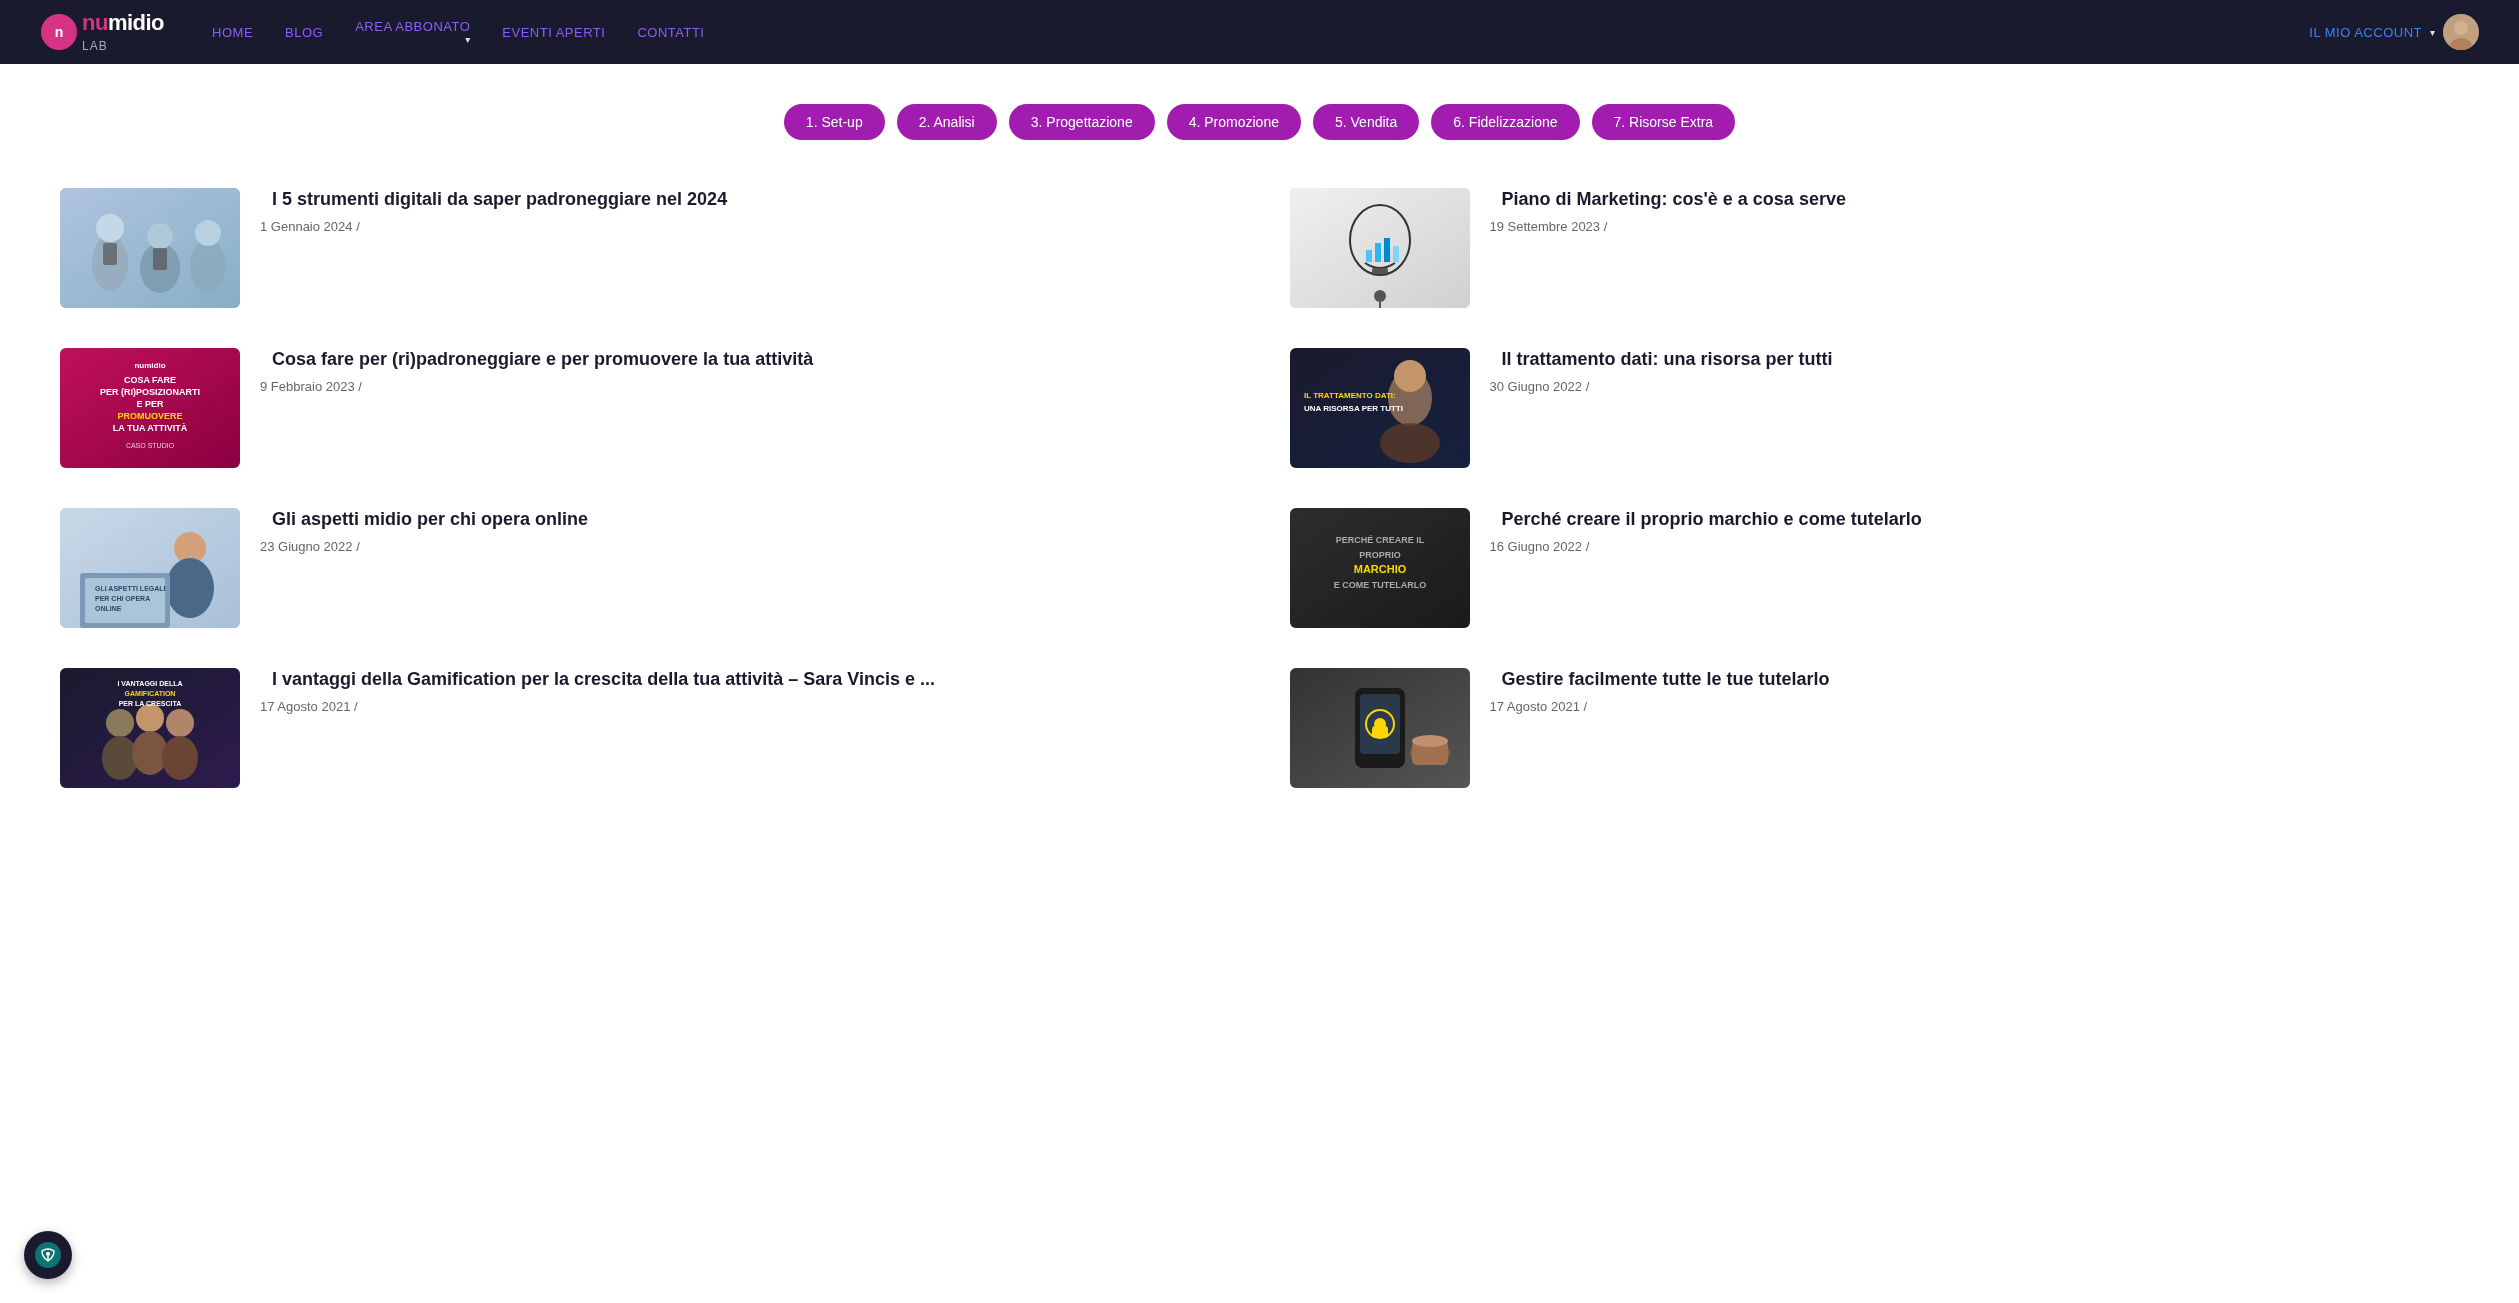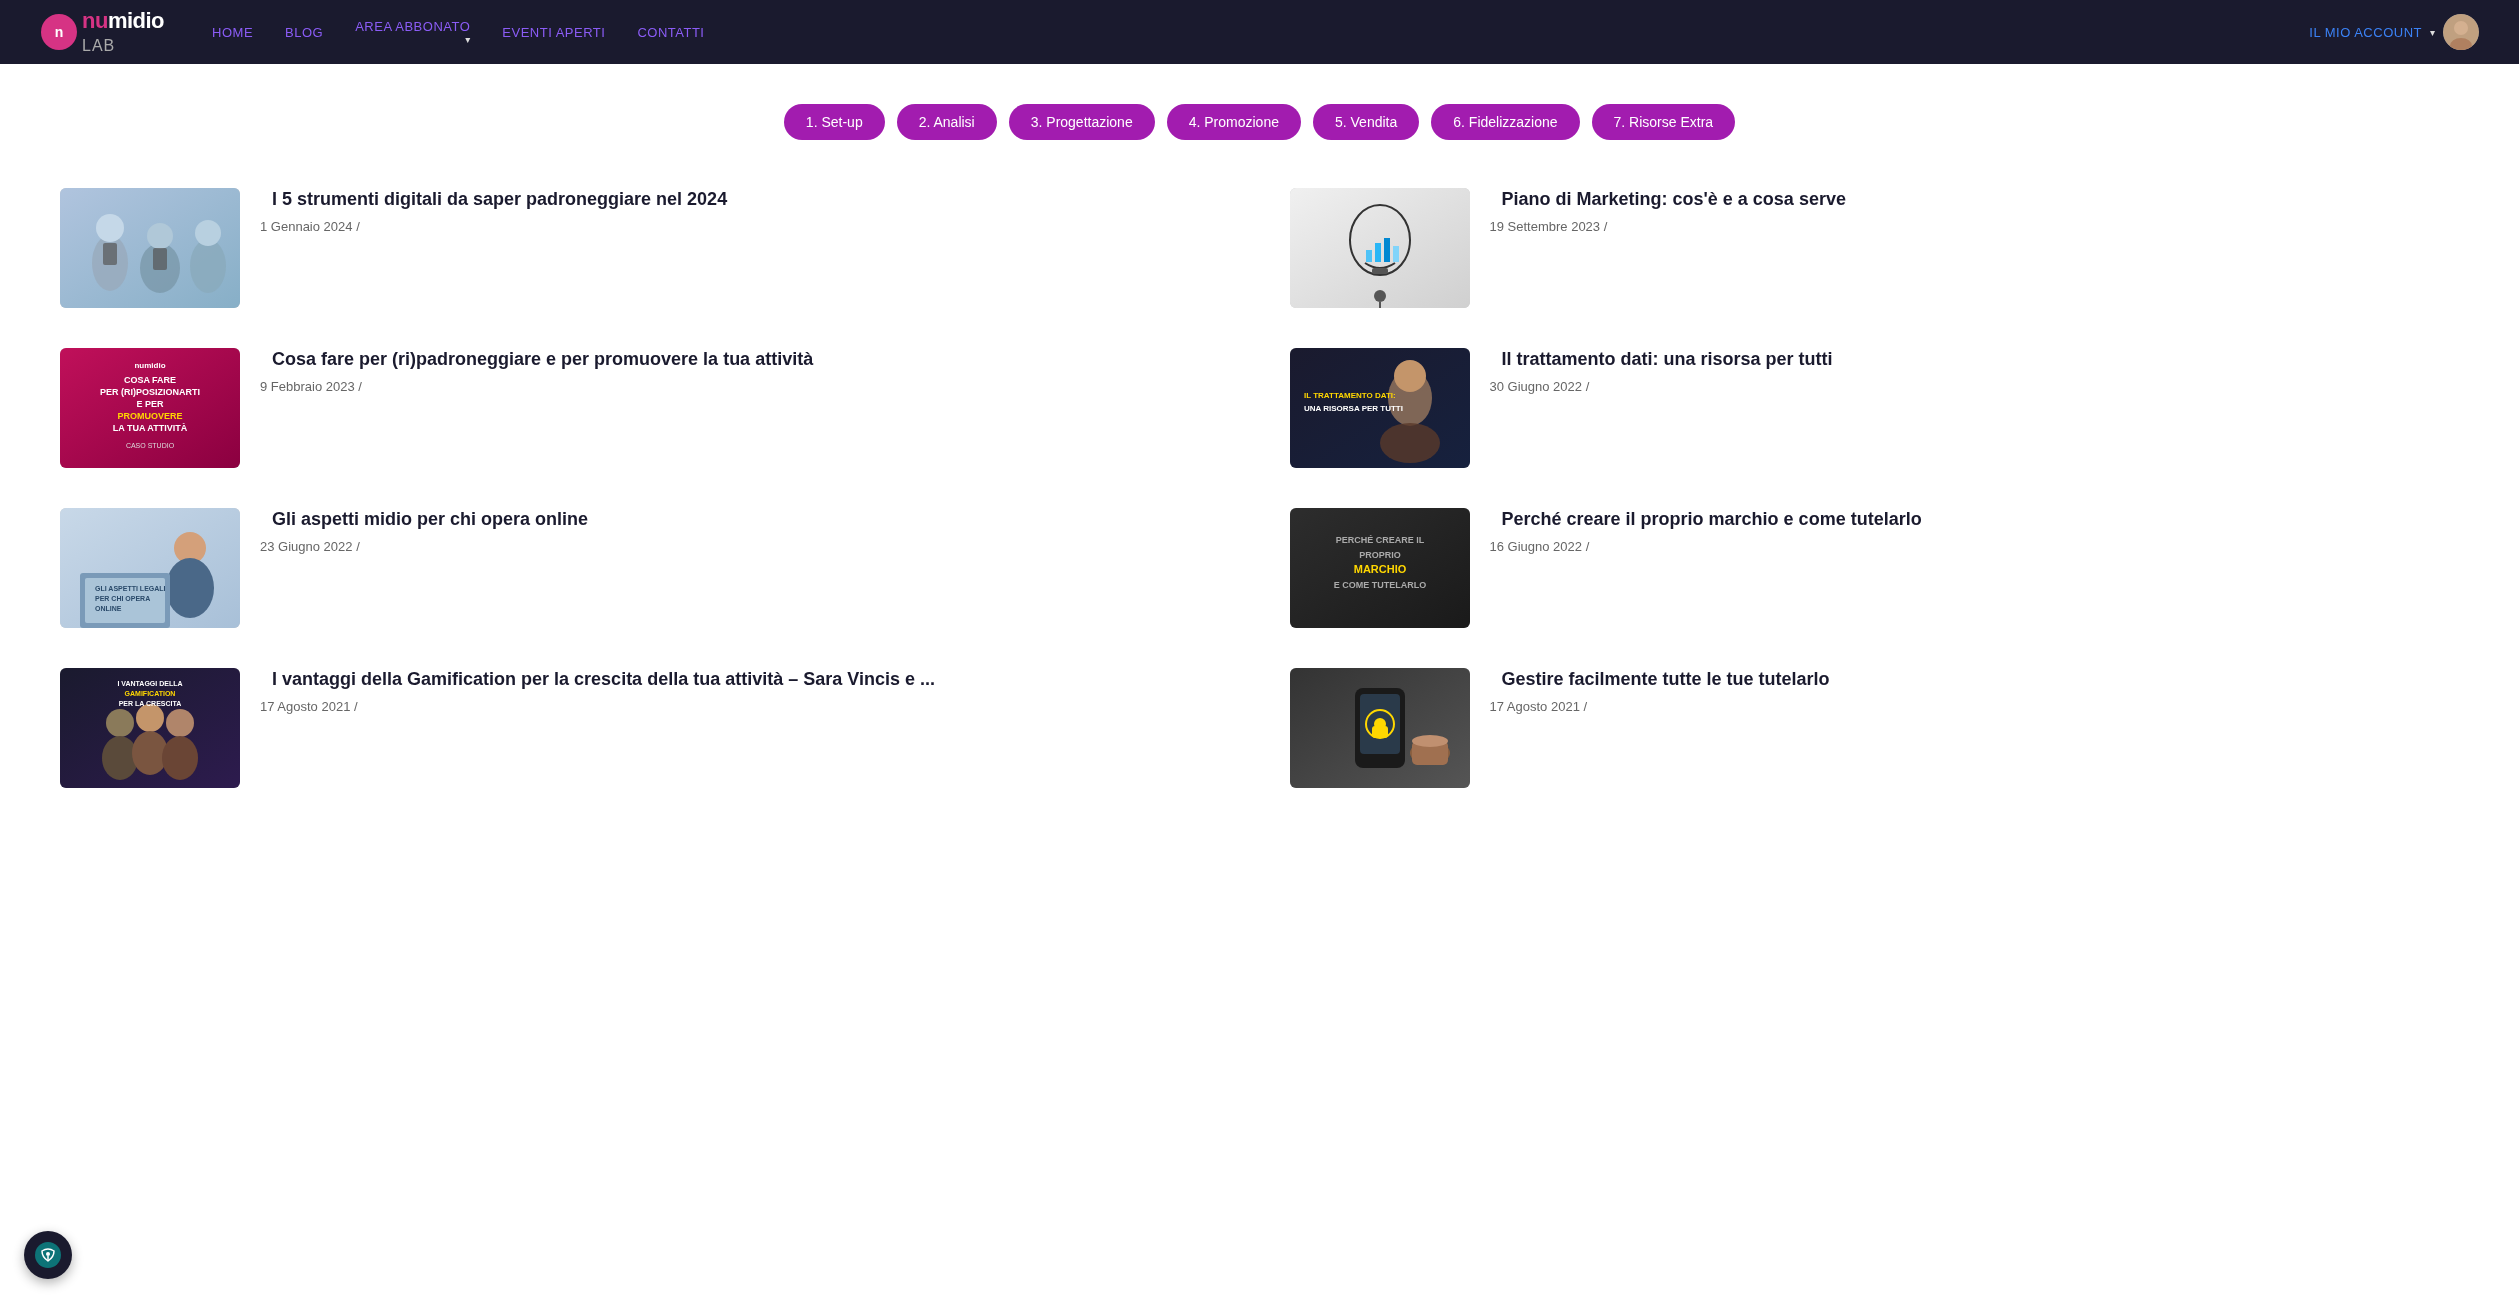--- a/index.html
+++ b/index.html
@@ -29,21 +29,21 @@
     }
     .logo-text {
       font-size: 22px;
       font-weight: 700;
       color: #fff;
       letter-spacing: -0.5px;
     }
     .logo-text span.nu { color: #d63384; }
     .logo-text span.midio { color: #fff; }
     .logo-lab {
-      font-size: 16px;
+      font-size: 12px;
       color: #aaa;
       align-self: flex-start;
       margin-top: 4px;
       font-weight: 500;
       letter-spacing: 1px;
     }
     .nav-links {
       display: flex;
       align-items: center;
       gap: 32px;

